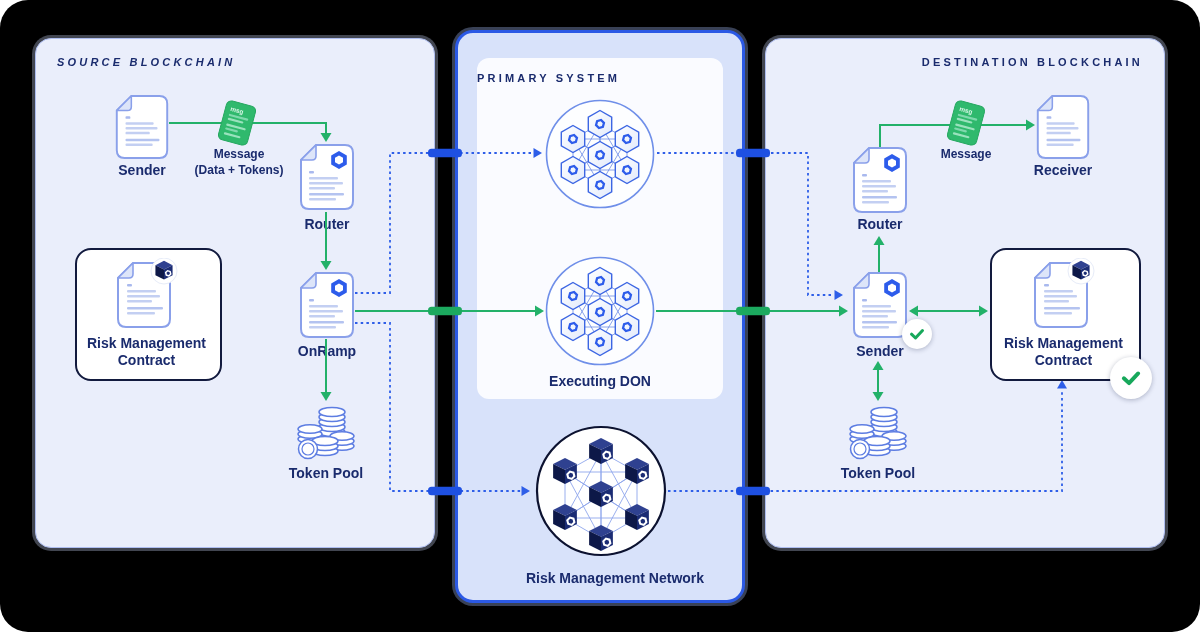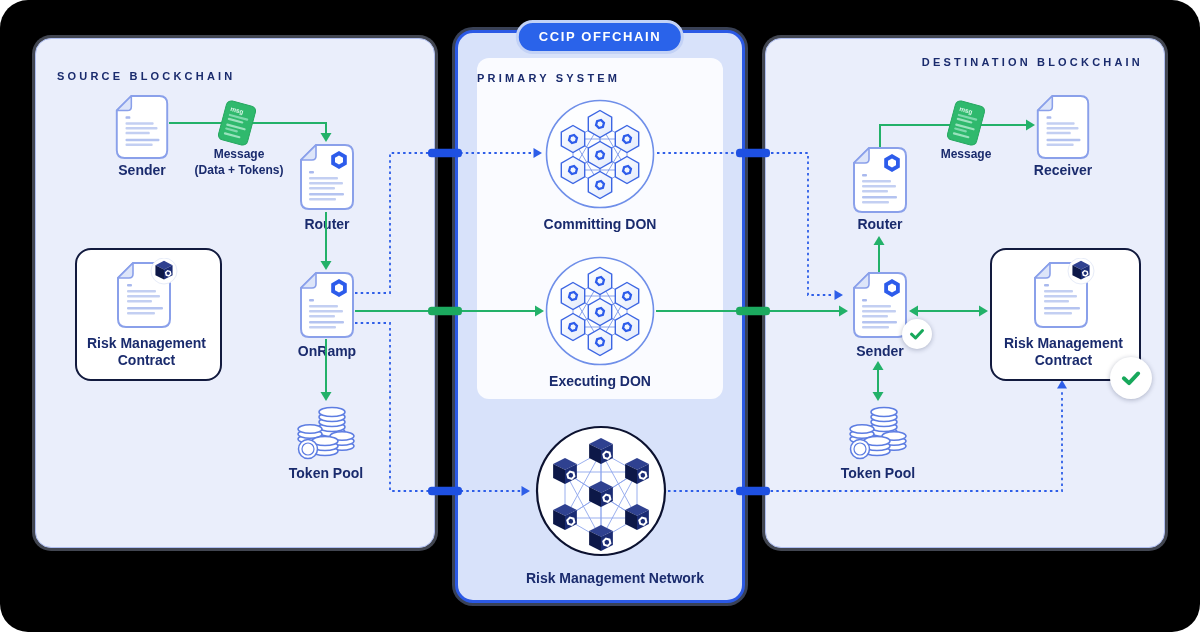--- a/index.html
+++ b/index.html
@@ -196,22 +196,21 @@
   </defs>
 </svg>
 
 <div id="canvas">
 
   <section class="panel side" style="left:35px;top:38px;width:400px;height:510px;"></section>
   <section class="panel mid" style="left:455px;top:30px;width:290px;height:573px;"></section>
   <section class="panel side" style="left:765px;top:38px;width:400px;height:510px;"></section>
   <div class="inner-panel" style="left:477px;top:58px;width:246px;height:341px;z-index:2;"></div>
 
-  <div class="ptitle" style="left:57px;top:70px;">SOURCE BLOCKCHAIN</div>
-  <div class="badge">CCIP OFFCHAIN</div>
+  <div class="ptitle" style="left:57px;top:56px;font-style:italic;">SOURCE BLOCKCHAIN</div>
   <div class="ptitle" style="left:477px;top:72px;width:246px;z-index:3;">PRIMARY SYSTEM</div>
   <div class="ptitle" style="left:765px;top:56px;width:378px;text-align:right;">DESTINATION BLOCKCHAIN</div>
 
   <svg id="connect" width="1200" height="632">
 
     <g>
       <path class="gl" d="M169,123 H326 V133"></path>
         <polygon class="ga" points="320.5,133 331.5,133 326,142"></polygon>
     </g>
     <g>
@@ -304,21 +303,20 @@
 
   <div class="rmc-box" style="left:75px;top:248px;width:143px;height:129px;"></div>
   <svg class="abs node" style="left:116px;top:258px;" width="62" height="70">
       <use href="#sym-doc-cube"></use>
     </svg>
   <div class="label" style="left:77px;top:335px;width:139px;z-index:5;">Risk Management Contract</div>
 
   <svg class="abs node" style="left:545px;top:99px;" width="110" height="110">
       <use href="#sym-don"></use>
     </svg>
-  <div class="label" style="left:477px;top:216px;width:246px;z-index:4;">Committing DON</div>
 
   <svg class="abs node" style="left:545px;top:256px;" width="110" height="110">
       <use href="#sym-don"></use>
     </svg>
   <div class="label" style="left:477px;top:373px;width:246px;z-index:4;text-align:center;">Executing DON</div>
 
   <svg class="abs node" style="left:535px;top:425px;" width="132" height="132">
       <use href="#sym-rmn"></use>
     </svg>
   <div class="label" style="left:455px;top:570px;width:320px;z-index:4;">Risk Management Network</div>

